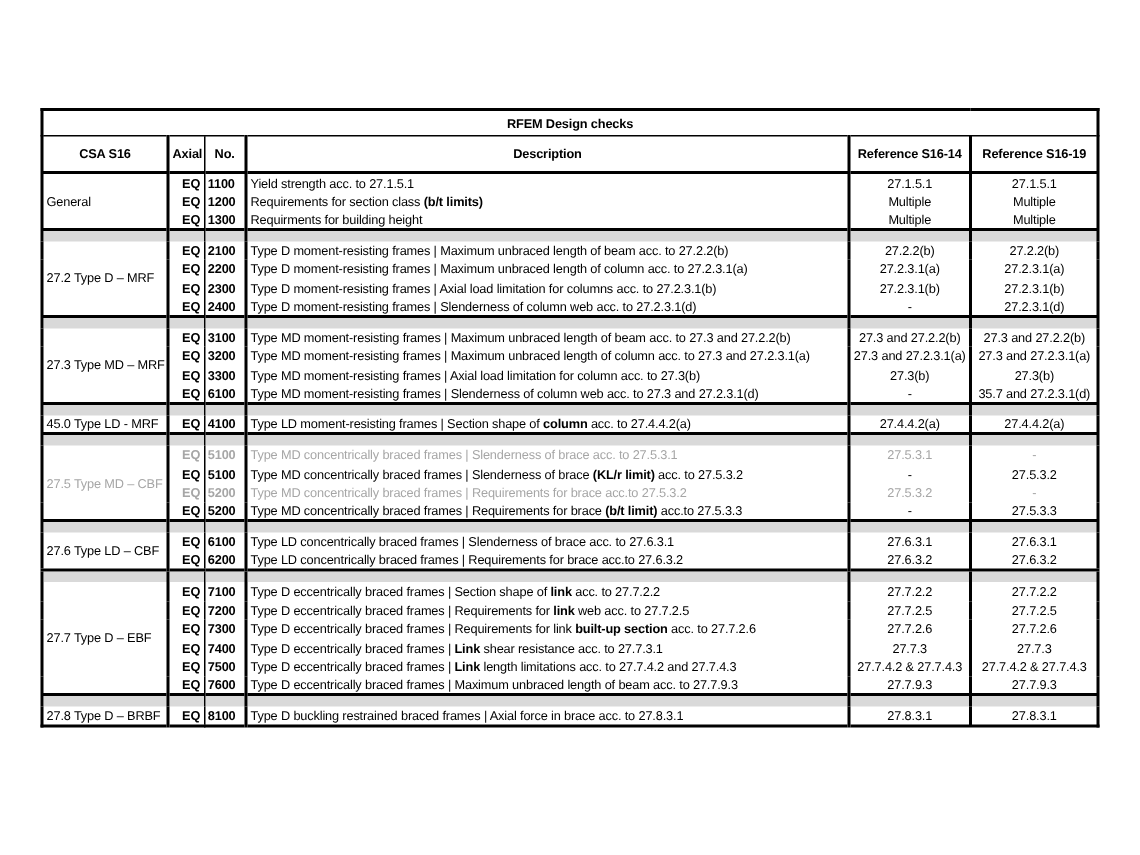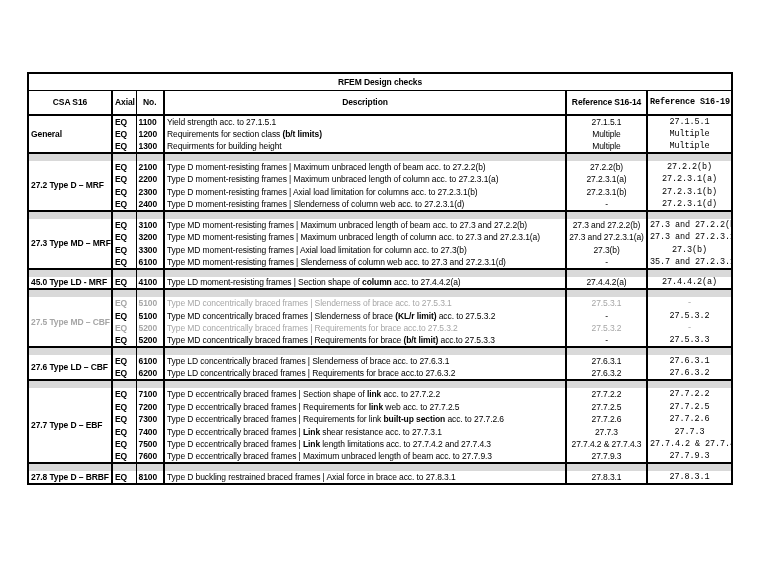--- a/index.html
+++ b/index.html
@@ -21,21 +21,21 @@
     white-space: nowrap;
     overflow: hidden;
     padding: 0 2px;
   }
 
   
   .c-type { border-left: 2px solid var(--border, #000); }
   .c-no   { border-left: 1px solid var(--border, #000); }
   .c-desc { border-left: 2px solid var(--border, #000); margin-top: 39px; }
   .c-r14  { border-left: 2px solid var(--border, #000); margin-top: 43px; }
-  .c-r19  { border-left: 2px solid var(--border, #000); font-family: Liberation Mono, monospace; }
+  .c-r19  { border-left: 2px solid var(--border, #000); }
 
   .title-row td {
     height: 17px;
     text-align: center;
     font-weight: bold;
     border-bottom: 1px solid var(--border, #000);
   }
   .header-row td {
     height: 25px;
     text-align: center;
@@ -44,22 +44,22 @@
     border-radius: 11px;
   }
 
   .sep-row td {
     height: 8px;
     background: var(--band, #d9d9d9);
     border-top: 2px solid var(--border, #000);
   }
 
   .data-row td { height: 12.5px; }
-  .label-cell  { font-weight: bold; text-align: left; padding-left: 3px; }
-  .type-cell   { font-weight: bold; text-align: left; }
+  .label-cell  { font-weight: normal; text-align: left; padding-left: 3px; }
+  .type-cell   { font-weight: bold; text-align: right; }
   .no-cell     { font-weight: bold; text-align: left; padding-left: 2px; }
   .desc-cell   { text-align: left; padding-left: 3px; }
   .ref-cell    { text-align: center; }
 
   tr.muted td, tr.muted b { color: var(--muted, #a6a6a6); }
 </style>
 </head>
 <body style="background: rgb(255, 255, 255);">
 
 <div class="sheet">

